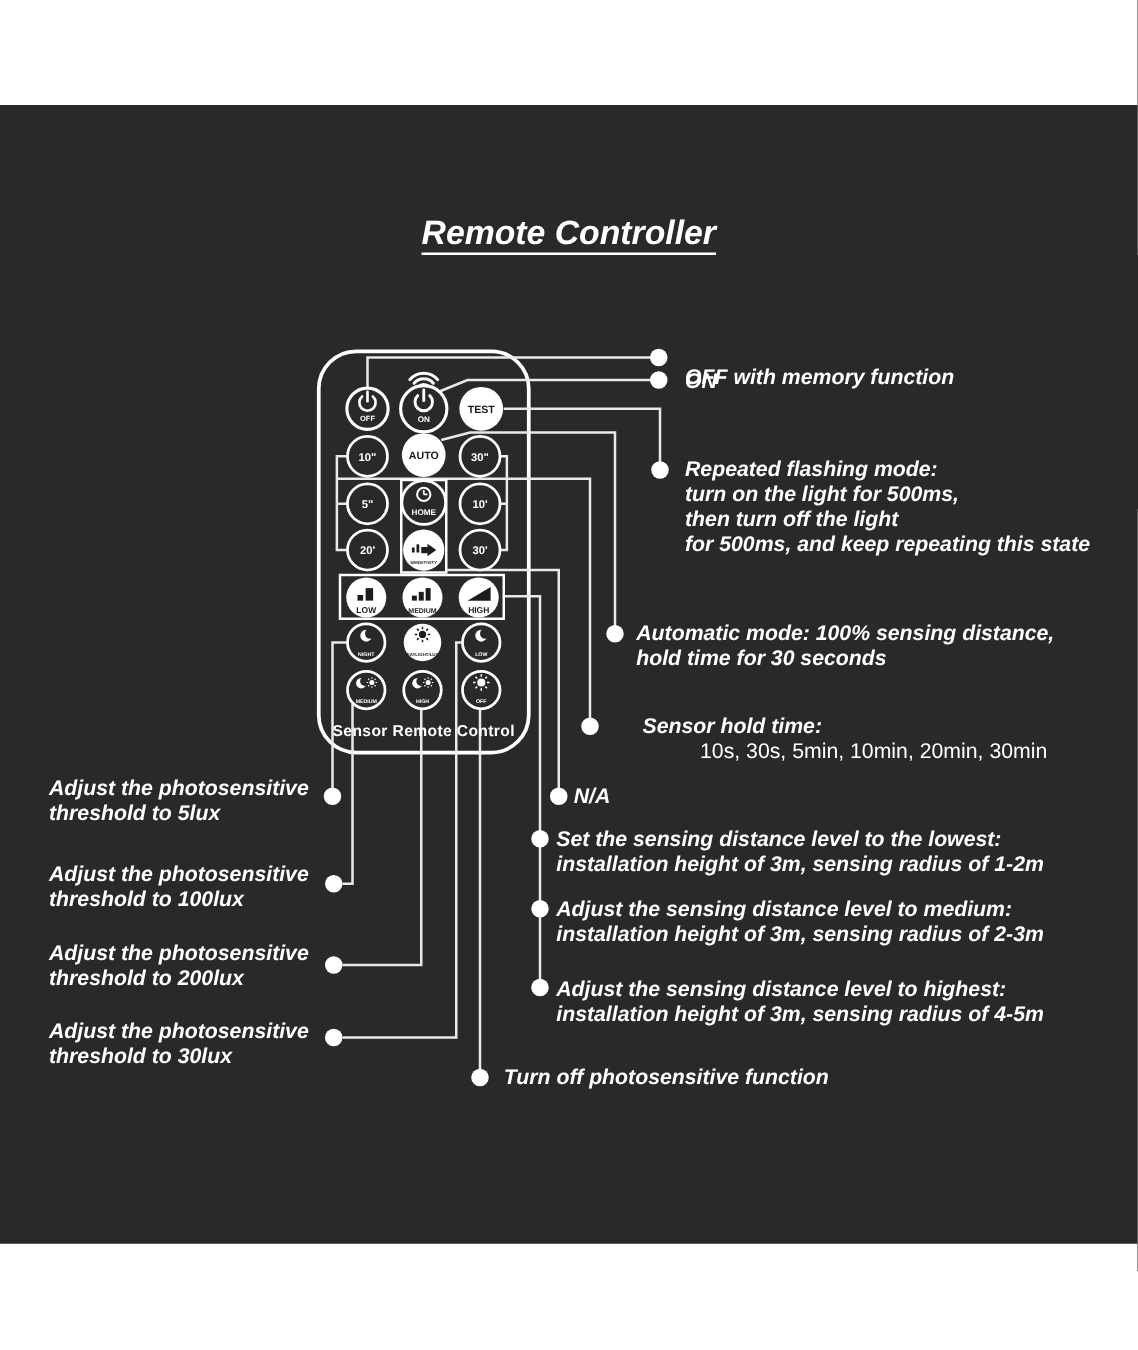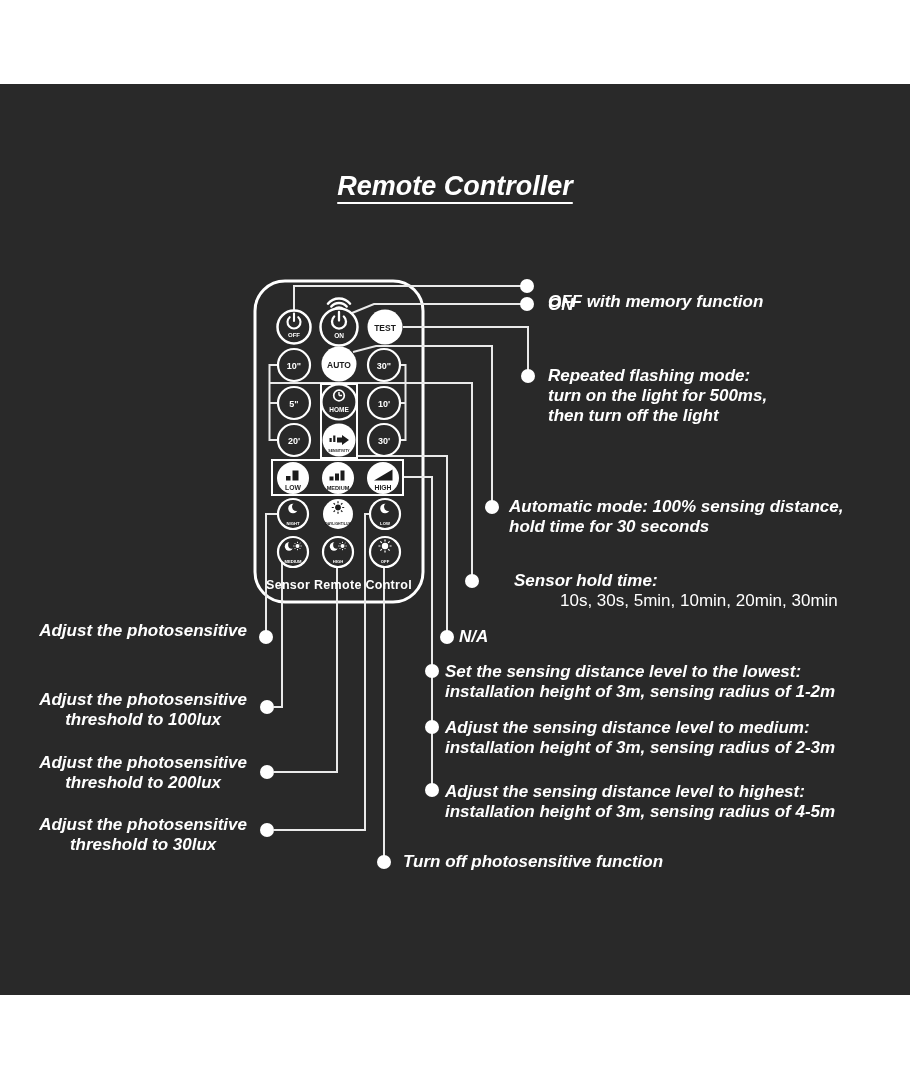--- a/index.html
+++ b/index.html
@@ -7,21 +7,21 @@
        font-family:"Liberation Sans",sans-serif;}
   #panel{position:absolute;left:0;top:84px;width:910px;height:911px;background:#292929;}
   #stage{position:absolute;left:0;top:0;width:910px;height:908px;}
   svg{position:absolute;left:0;top:0;}
   svg text{font-family:"Liberation Sans",sans-serif;font-weight:700;}
   .title{position:absolute;left:0;top:170px;width:910px;text-align:center;color:#ffffff;
          font:italic 700 27px/32px "Liberation Sans",sans-serif;}
   .title span{text-decoration:underline;text-decoration-thickness:2px;text-underline-offset:7px;}
   .ann{position:absolute;color:#ffffff;font:italic 700 17px/20px "Liberation Sans",sans-serif;
        white-space:nowrap;}
-  .ann.right-align{text-align:center;font-style:italic;}
+  .ann.right-align{text-align:left;font-style:italic;}
   .ann .plain{font-style:normal;font-weight:400;margin-left:46px;}
 </style>
 </head>
 <body>
 
 <div id="stage">
   <div id="panel"></div>
 
   <div class="title"><span>Remote Controller</span></div>
 
@@ -233,20 +233,21 @@
     </g>
   </svg>
 
   <div class="ann" style="left:548px;top:292px">OFF with memory function</div>
   <div class="ann" style="left:548px;top:295px">ON</div>
 
   <div class="ann" style="left:548px;top:366px">
     <div>Repeated flashing mode:</div>
     <div>turn on the light for 500ms,</div>
     <div>then turn off the light</div>
+    <div>for 500ms, and keep repeating this state</div>
   </div>
 
   <div class="ann" style="left:509px;top:497px">
     <div>Automatic mode: 100% sensing distance,</div>
     <div>hold time for 30 seconds</div>
   </div>
 
   <div class="ann" style="left:514px;top:571px">
     <div>Sensor hold time:</div>
     <div class="plain">10s, 30s, 5min, 10min, 20min, 30min</div>
@@ -264,20 +265,21 @@
     <div>installation height of 3m, sensing radius of 2-3m</div>
   </div>
 
   <div class="ann" style="left:445px;top:782px">
     <div>Adjust the sensing distance level to highest:</div>
     <div>installation height of 3m, sensing radius of 4-5m</div>
   </div>
 
   <div class="ann right-align" style="right:663px;top:621px">
     <div>Adjust the photosensitive</div>
+    <div>threshold to 5lux</div>
   </div>
 
   <div class="ann right-align" style="right:663px;top:690px">
     <div>Adjust the photosensitive</div>
     <div>threshold to 100lux</div>
   </div>
 
   <div class="ann right-align" style="right:663px;top:753px">
     <div>Adjust the photosensitive</div>
     <div>threshold to 200lux</div>

